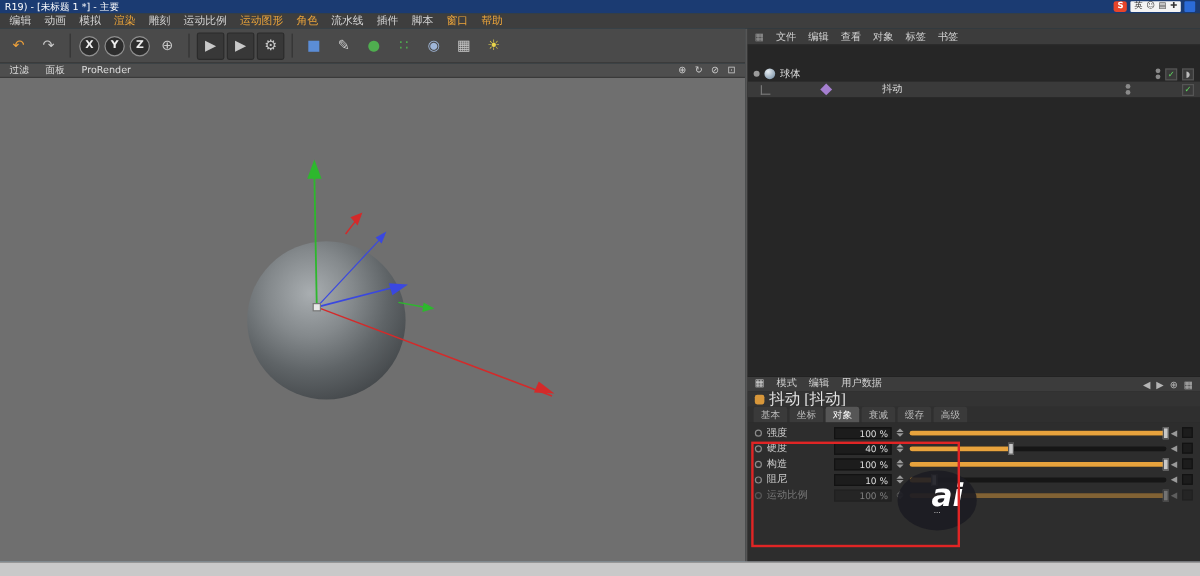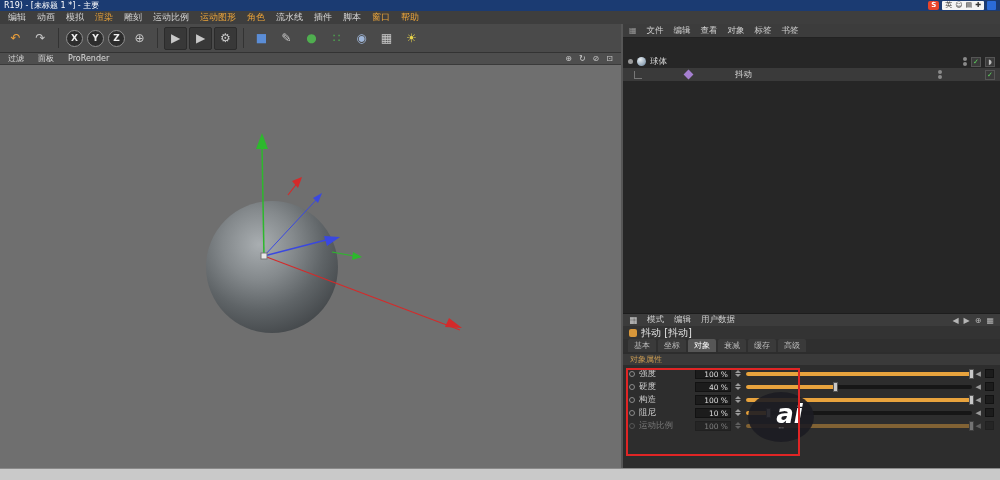--- a/index.html
+++ b/index.html
@@ -64,35 +64,35 @@
   .vis-dots i { width:4px; height:4px; border-radius:50%; background:#8a8a8a; display:block; }
   .tag-chip { width:10px; height:10px; background:#3a3a3a; border:1px solid #555; color:#bdbdbd;
               font-size:7px; line-height:9px; text-align:center; }
   .tag-chip.green { color:#5fd65f; }
 
   .attr-menu { position:absolute; left:0; top:289px; width:100%; height:13px; background:#3c3c3c;
                display:flex; align-items:center; gap:10px; padding:0 6px; font-size:8.5px; color:#d0d0d0;
                border-top:1px solid #1d1d1d; }
   .attr-menu .corner { margin-left:auto; display:flex; gap:5px; color:#b5b5b5; font-size:8px; }
   .attr-title { position:absolute; left:0; top:302px; width:100%; height:13px; background:#333333;
-                display:flex; align-items:center; gap:4px; padding:0 6px; font-size:10px; color:#e4e4e4; }
+                display:flex; align-items:center; gap:4px; padding:0 6px; font-size:13px; color:#e4e4e4;font-family:Liberation Serif, serif; }
   .attr-title .title-icon { width:8px; height:8px; background:#d8973a; border-radius:2px; }
   .attr-tabs { position:absolute; left:0; top:315px; width:100%; height:13px; background:#2f2f2f;
                display:flex; align-items:flex-end; gap:2px; padding:0 5px; }
   .tab { background:#3a3a3a; color:#bbb; font-size:8px; padding:1px 6px; border-radius:2px 2px 0 0; }
   .tab.active { background:#565656; color:#fff; }
   .attr-content { position:absolute; left:0; top:328px; width:100%; height:116px; background:#2d2d2d;
                   padding-top:2px; overflow:hidden; }
   .section-hdr { height:11px; background:#3a3a3a; color:#c89a52; font-size:8px; display:flex;
                  align-items:center; padding-left:7px; margin-bottom:2px; }
   .prop-row { display:flex; align-items:center; gap:4px; height:13px; padding:0 6px; font-size:8.5px; color:#cfcfcf; }
   .prop-row.disabled { opacity:.45; }
   .anim-dot { width:6px; height:6px; border-radius:50%; border:1px solid #8a8a8a; flex:none; }
   .prop-label { width:52px; white-space:nowrap; overflow:hidden; flex:none; }
-  .prop-value { width:36px; height:10px; background:#1c1c1c; border:1px solid #121212; color:#ddd;
+  .prop-value { width:48px; height:10px; background:#1c1c1c; border:1px solid #121212; color:#ddd;
                 font-size:7.5px; text-align:right; padding-right:2px; line-height:9px; flex:none; }
   .spin { display:flex; flex-direction:column; gap:1px; width:7px; flex:none; }
   .spin i { display:block; width:0; height:0; border-left:3px solid transparent; border-right:3px solid transparent; }
   .spin i.up { border-bottom:3px solid #9a9a9a; }
   .spin i.dn { border-top:3px solid #9a9a9a; }
   .slider { flex:1; height:4px; background:#161616; border-radius:2px; position:relative; }
   .slider-fill { height:100%; background:#e8a33d; border-radius:2px; position:relative; }
   .slider-handle { position:absolute; right:-2px; top:-3px; width:5px; height:10px; background:#c8c8c8;
                    border:1px solid #555; }
   .mini-left { color:#9a9a9a; font-size:7px; flex:none; }
@@ -288,21 +288,20 @@
     </div>
     <div class="attr-tabs">
       <span class="tab">基本</span>
       <span class="tab">坐标</span>
       <span class="tab active">对象</span>
       <span class="tab">衰减</span>
       <span class="tab">缓存</span>
       <span class="tab">高级</span>
     </div>
     <div class="attr-content">
-      <div class="section-hdr">对象属性</div>
 
 
       <div class="prop-row">
         <span class="anim-dot"></span>
         <span class="prop-label">强度</span>
         <span class="prop-value">100 %</span>
         <span class="spin">
             <i class="up"></i>
             <i class="dn"></i>
           </span>

